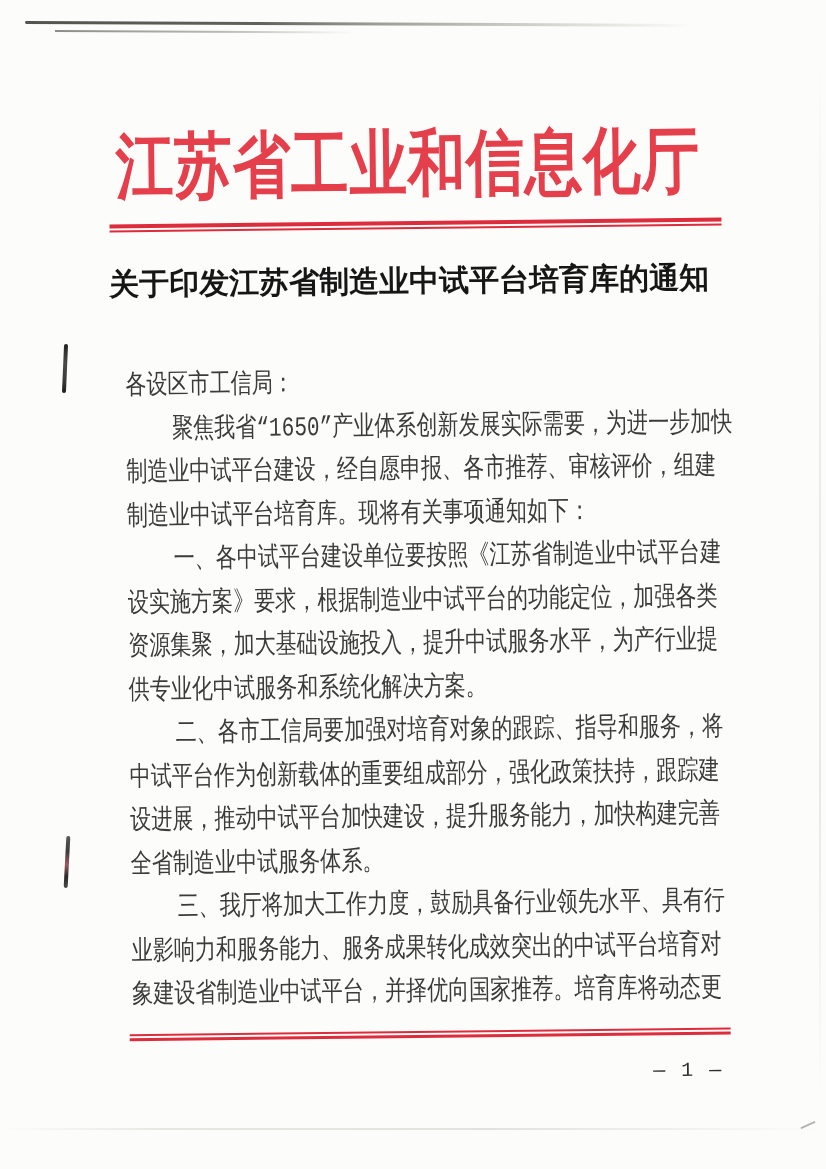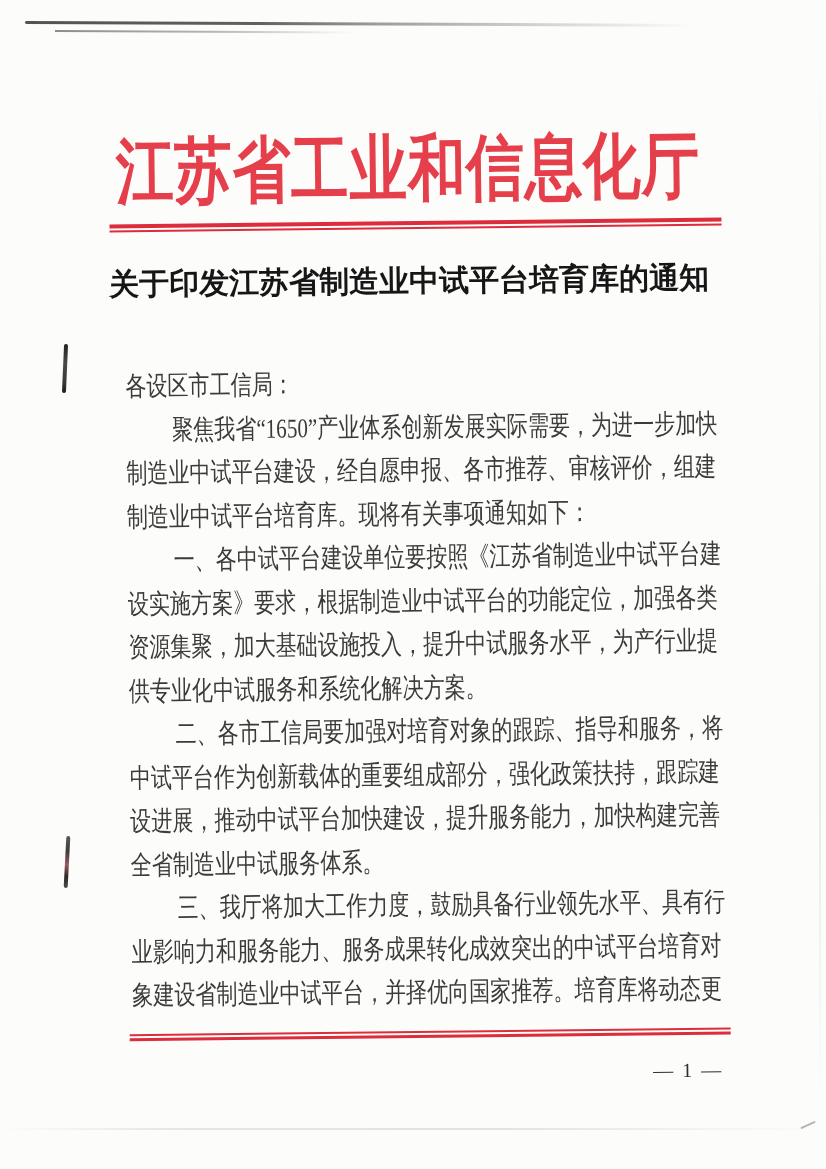--- a/index.html
+++ b/index.html
@@ -9,21 +9,21 @@
     --ink:#3b3b3b;
     --title-ink:#161616;
   }
   *{margin:0;padding:0;box-sizing:border-box;}
   html,body{width:826px;height:1169px;overflow:hidden;}
   body{
     background:var(--page-bg);
     font-family:"Liberation Serif","DejaVu Serif",serif;
     position:relative;
   }
-  .scan-page{position:absolute;inset:0;background:var(--page-bg);}
+  .scan-page{position:absolute;inset:0;background:var(--page-bg);font-family:Liberation Mono, monospace;}
 
   
   .top-edge{
     position:absolute;left:25px;top:21px;width:668px;height:3px;
     background:linear-gradient(90deg,#54544f 0%,#61615c 35%,#9b9b96 52%,#c9c9c4 72%,rgba(220,220,215,0) 100%);
     transform:rotate(0.25deg);transform-origin:left center;border-radius:2px;
   }
   .top-edge2{
     position:absolute;left:55px;top:30px;width:300px;height:2px;
     background:linear-gradient(90deg,#8d8d88 0%,#b9b9b4 55%,rgba(200,200,195,0) 100%);

